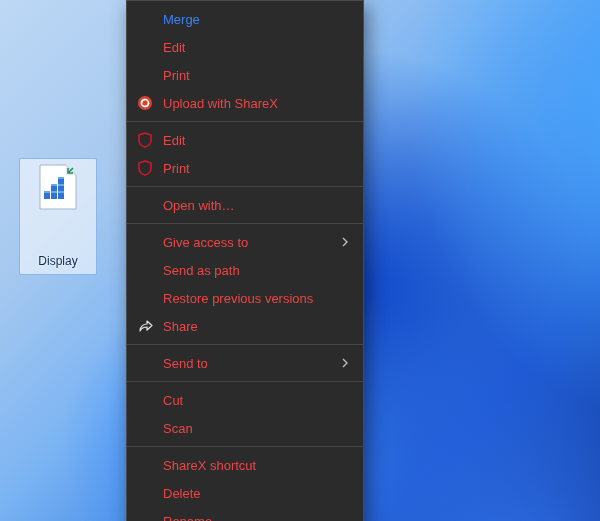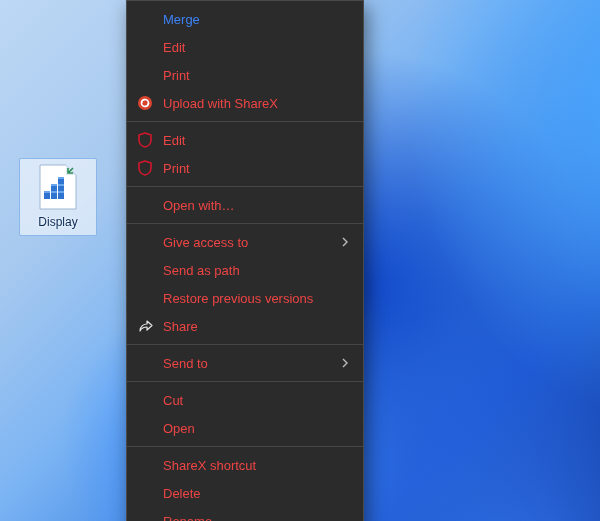--- a/index.html
+++ b/index.html
@@ -21,21 +21,21 @@
   .desktop-icon{
     position:absolute;left:20px;top:158px;width:76px;
     display:flex;flex-direction:column;align-items:center;
     cursor:default;
   }
   .desktop-icon .sel{
     width:76px;padding:4px 0 6px 0;
     background:rgba(255,255,255,0.55);
     border:1px solid rgba(120,170,230,0.8);
     border-radius:2px;
-    display:flex;flex-direction:column;align-items:center;
+    display:flex;flex-direction:column;align-items:center;gap:39px;
   }
   .reg-icon{width:44px;height:48px;position:relative;margin-bottom:4px;}
   .reg-icon svg{width:44px;height:48px;display:block}
   .desktop-icon .label{
     color:#0b2a55;font-size:12px;text-align:center;
     text-shadow:0 0 3px rgba(255,255,255,0.9);
   }
   
   .ctx{
     position:absolute;left:126px;top:0px;
@@ -179,21 +179,21 @@
           <path d="M2 1 L6 5 L2 9" fill="none" stroke="#bdbdbd" stroke-width="1.4"></path>
         </svg></span>
     </div>
     <div class="sep"></div>
     <div class="mi">
       <span class="ico"></span>
       <span class="txt">Cut</span>
     </div>
     <div class="mi">
       <span class="ico"></span>
-      <span class="txt">Open</span>
+      <span class="txt">Scan</span>
     </div>
     <div class="sep"></div>
     <div class="mi">
       <span class="ico"></span>
       <span class="txt">ShareX shortcut</span>
     </div>
     <div class="mi">
       <span class="ico"></span>
       <span class="txt">Delete</span>
     </div>

